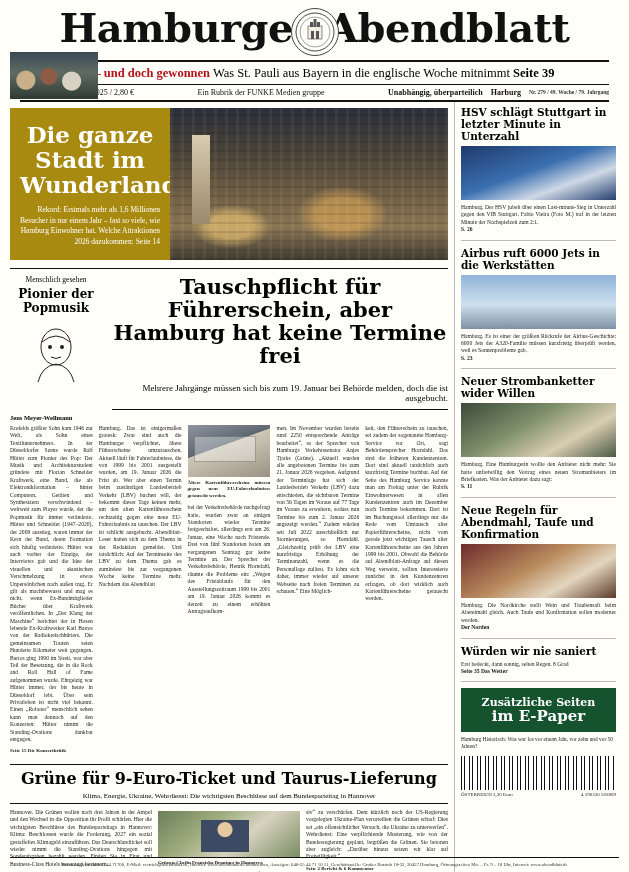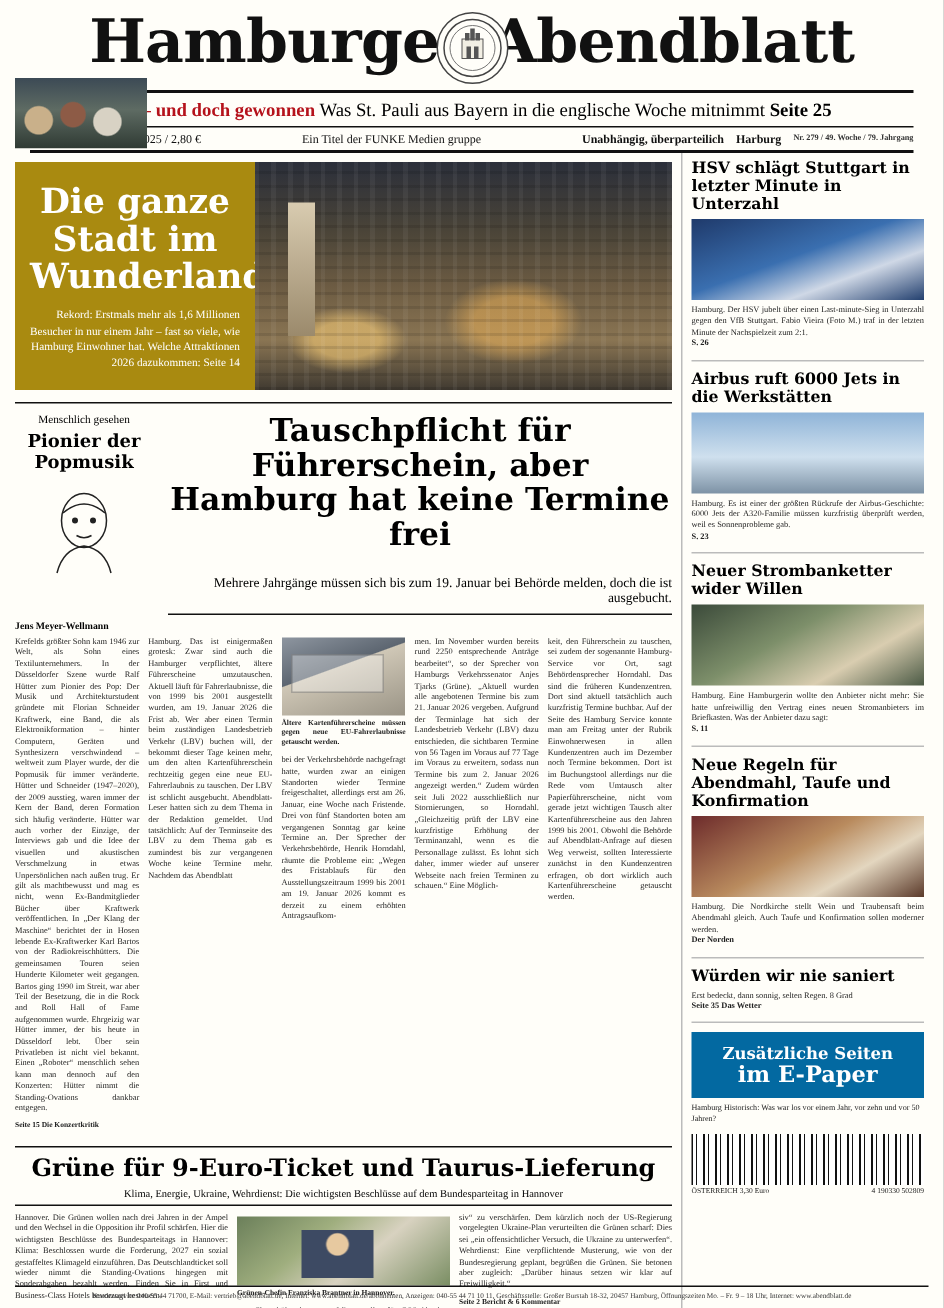--- a/index.html
+++ b/index.html
@@ -146,21 +146,21 @@
   }
   .rail-img{width:100%;height:54px;margin-bottom:4px;overflow:hidden;}
   .img-hsv{background:linear-gradient(160deg,#1f3a6b 0%,#3a6fb0 45%,#cfd8e6 70%,#23406f 100%);}
   .img-airbus{background:linear-gradient(180deg,#8fb4d8 0%,#cfe0ee 55%,#7d92a5 100%);}
   .img-strom{background:linear-gradient(150deg,#3b4a3a 0%,#7d8f6a 40%,#d9cdb0 70%,#4b5a45 100%);}
   .img-taufe{background:linear-gradient(150deg,#6d2b2b 0%,#b98b5e 45%,#e3d6bf 70%,#5b3a2a 100%);}
   .rail-item p{font-size:5.6px;line-height:7.4px;margin:0;text-align:justify;color:#222;}
   .rail-small h4{font-size:10.5px;line-height:12px;}
   
   .promo{
-    margin-top:6px;background:#0369a1;color:#fff;text-align:center;
+    margin-top:6px;background:#14532d;color:#fff;text-align:center;
     padding:8px 0;position:relative;
   }
   .promo .t1{font-family:"DejaVu Serif", serif;font-weight:bold;font-size:11px;line-height:13px;}
   .promo .t2{font-family:"DejaVu Serif", serif;font-weight:bold;font-size:15px;line-height:15px;}
   .promo-note{font-size:5.4px;line-height:7px;color:#222;margin-top:4px;text-align:left;}
   .barcode{
     margin-top:6px;height:34px;width:100%;
     background:repeating-linear-gradient(90deg,#111 0 1px,#fff 1px 3px,#111 3px 4px,#fff 4px 8px);
   }
   .bar-meta{font-size:5px;display:flex;justify-content:space-between;color:#222;margin-top:2px;}
@@ -191,26 +191,26 @@
         </svg>
       </div>
       <div class="masthead-photo">
         <div class="photo-a"></div>
       </div>
     </div>
 
     <div class="strap">
       <span class="red">1:3 – und doch gewonnen</span>
       <span>Was St. Pauli aus Bayern in die englische Woche mitnimmt</span>
-      <span class="seite">Seite 25</span>
+      <span class="seite">Seite 39</span>
     </div>
 
     <div class="dateline">
       <div>Montag, 1. Dezember 2025 / 2,80 €</div>
-      <div class="mid">Ein Titel der FUNKE Medien gruppe</div>
+      <div class="mid">Ein Rubrik der FUNKE Medien gruppe</div>
       <div class="right">
         <div>Unabhängig, überparteilich</div>
         <div>Harburg</div>
         <div class="issue">Nr. 279 / 49. Woche / 79. Jahrgang</div>
       </div>
     </div>
   </div>
 
   <div class="grid">
 

